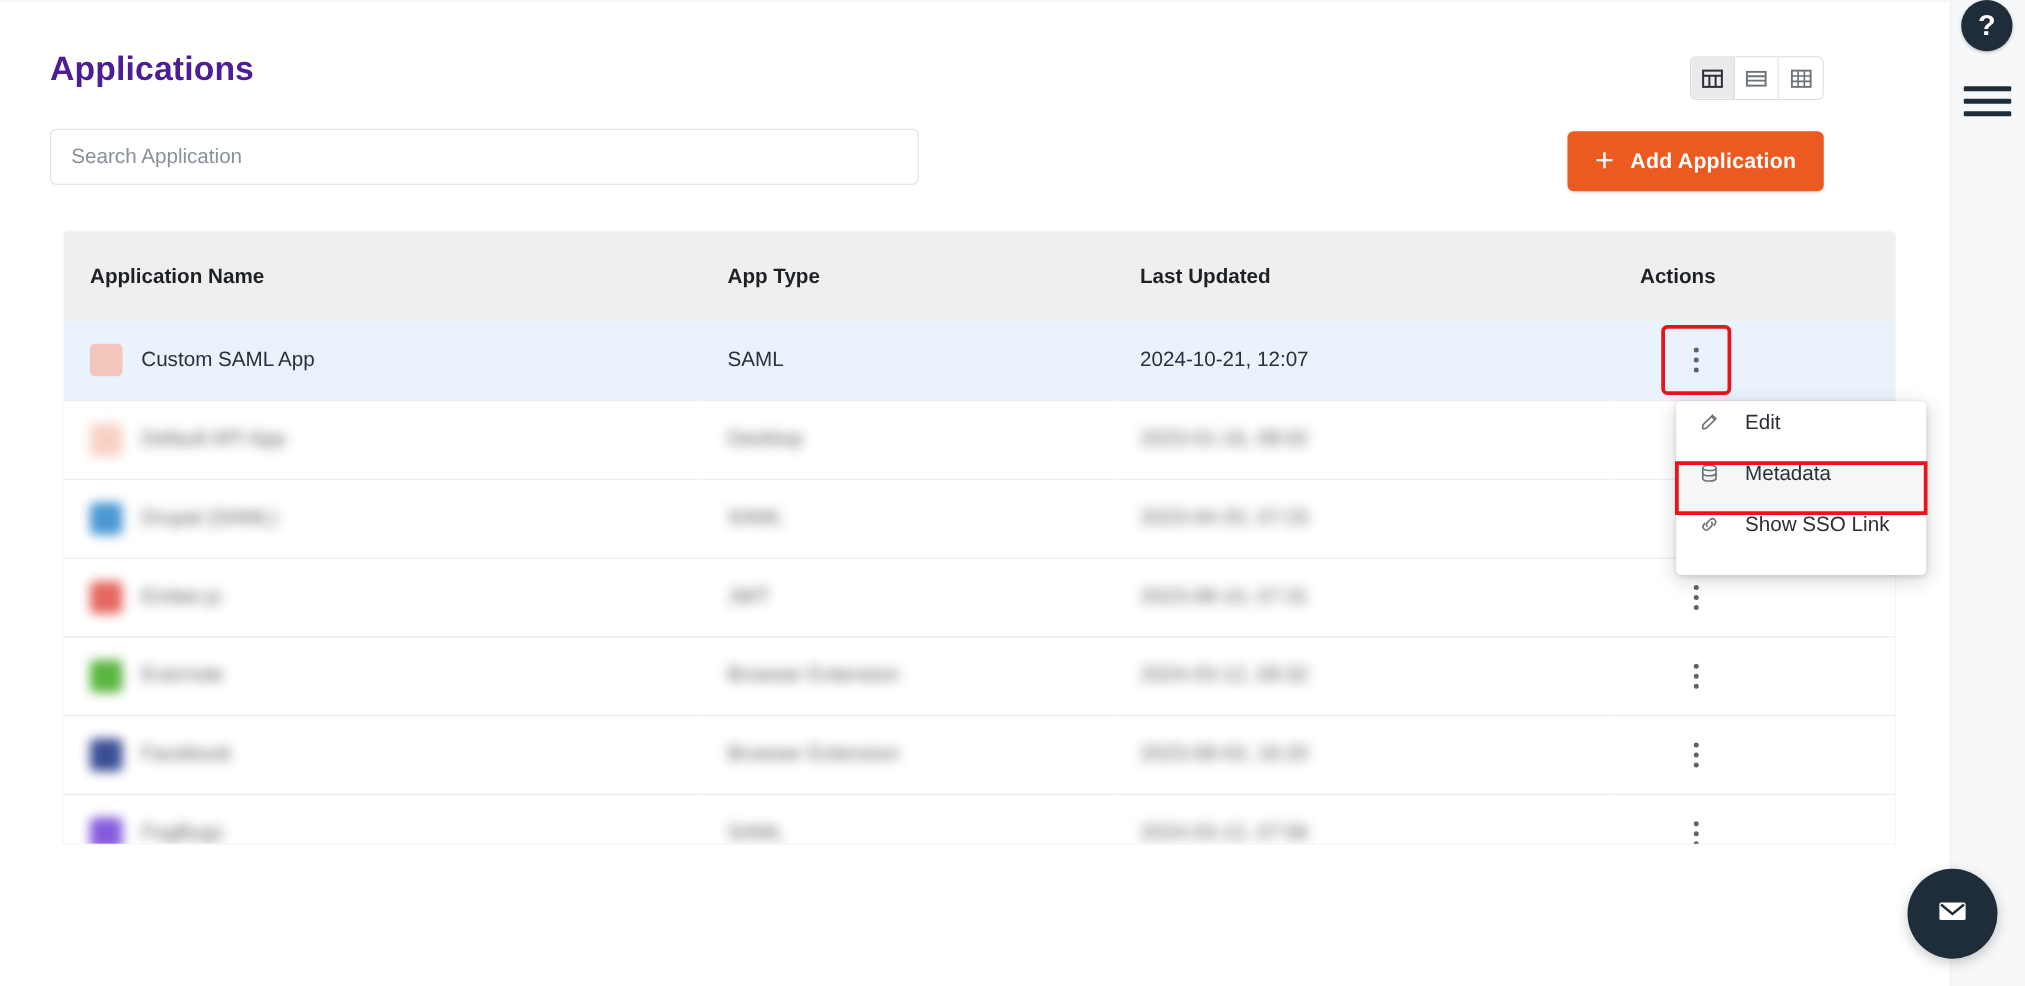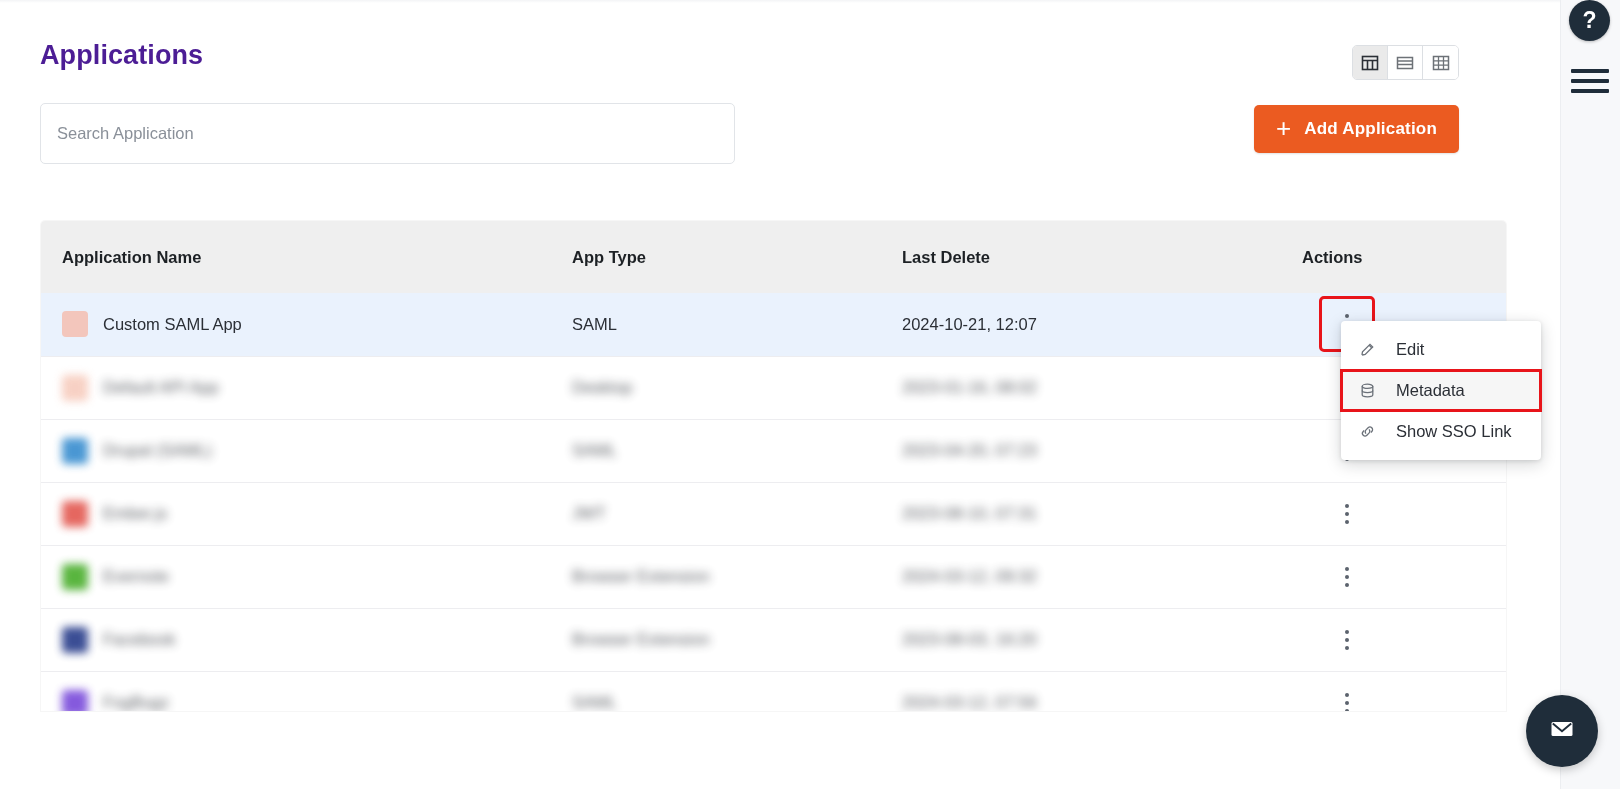--- a/index.html
+++ b/index.html
@@ -76,21 +76,21 @@
     background: #fff;
     cursor: pointer;
   }
   .view-toggle .vt:last-child { border-right: none; }
   .view-toggle .vt.active { background: #eaeaea; }
   .view-toggle svg { display: block; }
 
   
   .search-box {
     position: absolute; left: 40px; top: 103px;
-    width: 695px; height: 61px;
+    width: 695px; height: 45px;
     border: 1px solid #e1e4e8;
     border-radius: 5px;
     background: #fff;
     padding: 0 16px;
     font-size: 16.5px;
     color: #2b2f36;
     font-family: "Liberation Sans", sans-serif;
     outline: none;
   }
   .search-box::placeholder { color: #8a9099; }
@@ -109,27 +109,26 @@
     cursor: pointer;
     box-shadow: 0 1px 2px rgba(0,0,0,.12);
     letter-spacing: .2px;
   }
   .add-btn .plus {
     font-size: 26px; font-weight: 400; line-height: 1; position: relative; top: -1px;
   }
 
   
   .table-wrap {
-    position: absolute; left: 41px; top: 185px;
+    position: absolute; left: 51px; top: 185px;
     width: 1465px; height: 490px;
     background: #fff;
     border-radius: 4px 4px 0 0;
     overflow: hidden;
     box-shadow: 0 0 0 1px rgba(0,0,0,0.035);
-    margin-top: 36px;
   }
   table.apps { width: 100%; border-collapse: collapse; table-layout: fixed; }
   table.apps thead th {
     background: #efefef;
     height: 72px;
     text-align: left;
     font-size: 16.5px;
     font-weight: 700;
     color: #1d2125;
     padding: 0 0 0 21px;
@@ -177,21 +176,21 @@
     position: absolute;
     left: 1341px; top: 321px;
     width: 200px;
     background: #ffffff;
     border-radius: 4px;
     box-shadow: 0 4px 16px rgba(17,22,28,.18), 0 1px 4px rgba(17,22,28,.12);
     padding: 8px 0;
     z-index: 40;
   }
   .ctx-item {
-    display: flex; align-items: center;
+    display: flex; align-items: flex-start;
     height: 41px;
     padding: 0 12px 0 18px;
     gap: 20px;
     font-size: 16.5px;
     color: #2b2f36;
     cursor: pointer;
   }
   .ctx-item .ci-icon { width: 17px; display: flex; align-items: center; justify-content: center; color: #6b7179; }
   .ctx-item.selected {
     background: #f6f6f6;
@@ -298,21 +297,21 @@
         <colgroup>
           <col class="col-name">
             <col class="col-type">
             <col class="col-date">
             <col class="col-action">
         </colgroup>
         <thead>
           <tr>
             <th>Application Name</th>
             <th>App Type</th>
-            <th>Last Delete</th>
+            <th>Last Updated</th>
             <th>Actions</th>
           </tr>
         </thead>
         <tbody id="table-body">
             <tr class="row-selected">
               <td>
                 <span class="name-cell">
                   <span class="app-icon" style="background:#f3c6bc"></span>
                   <span class="">Custom SAML App</span>
                 </span>

